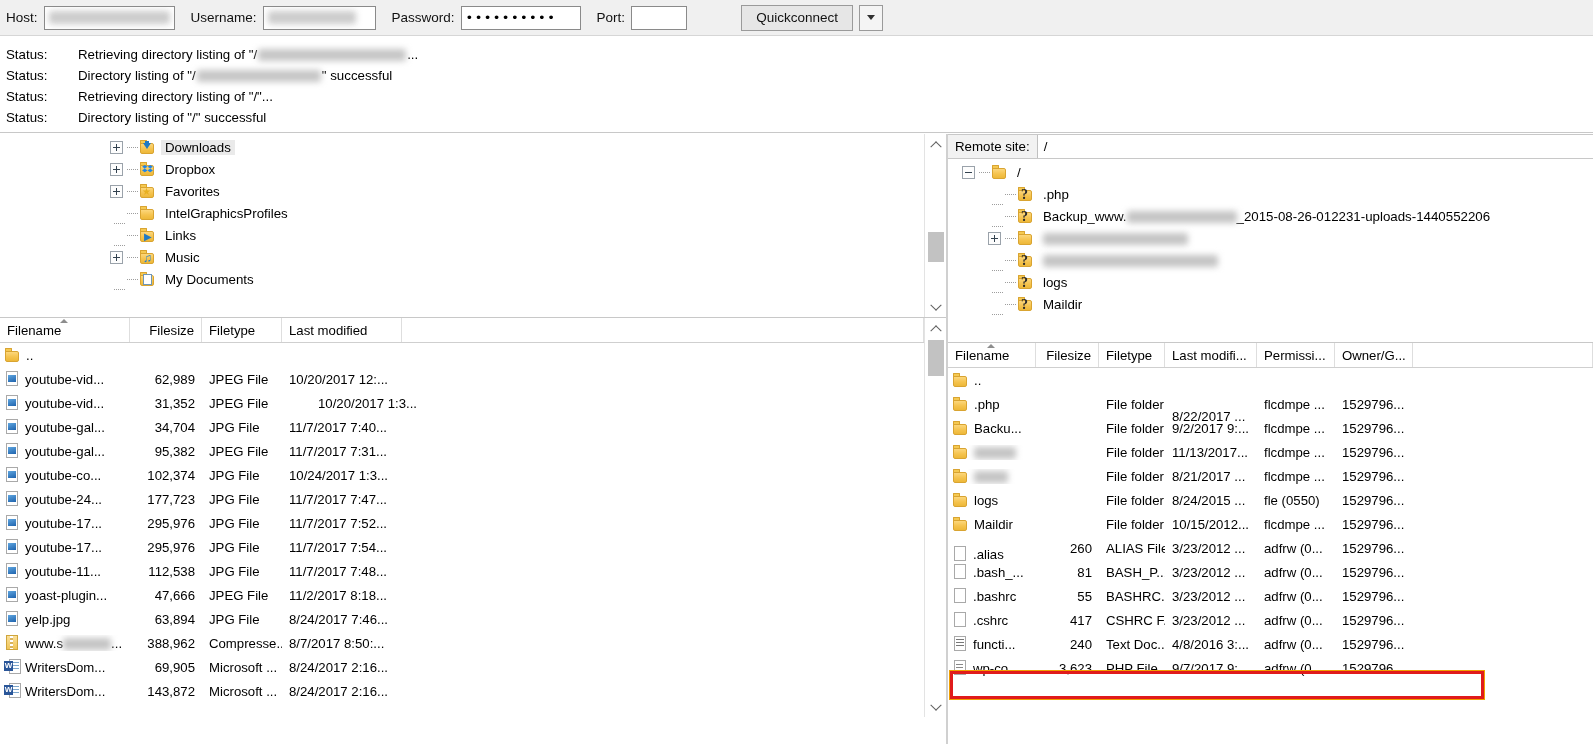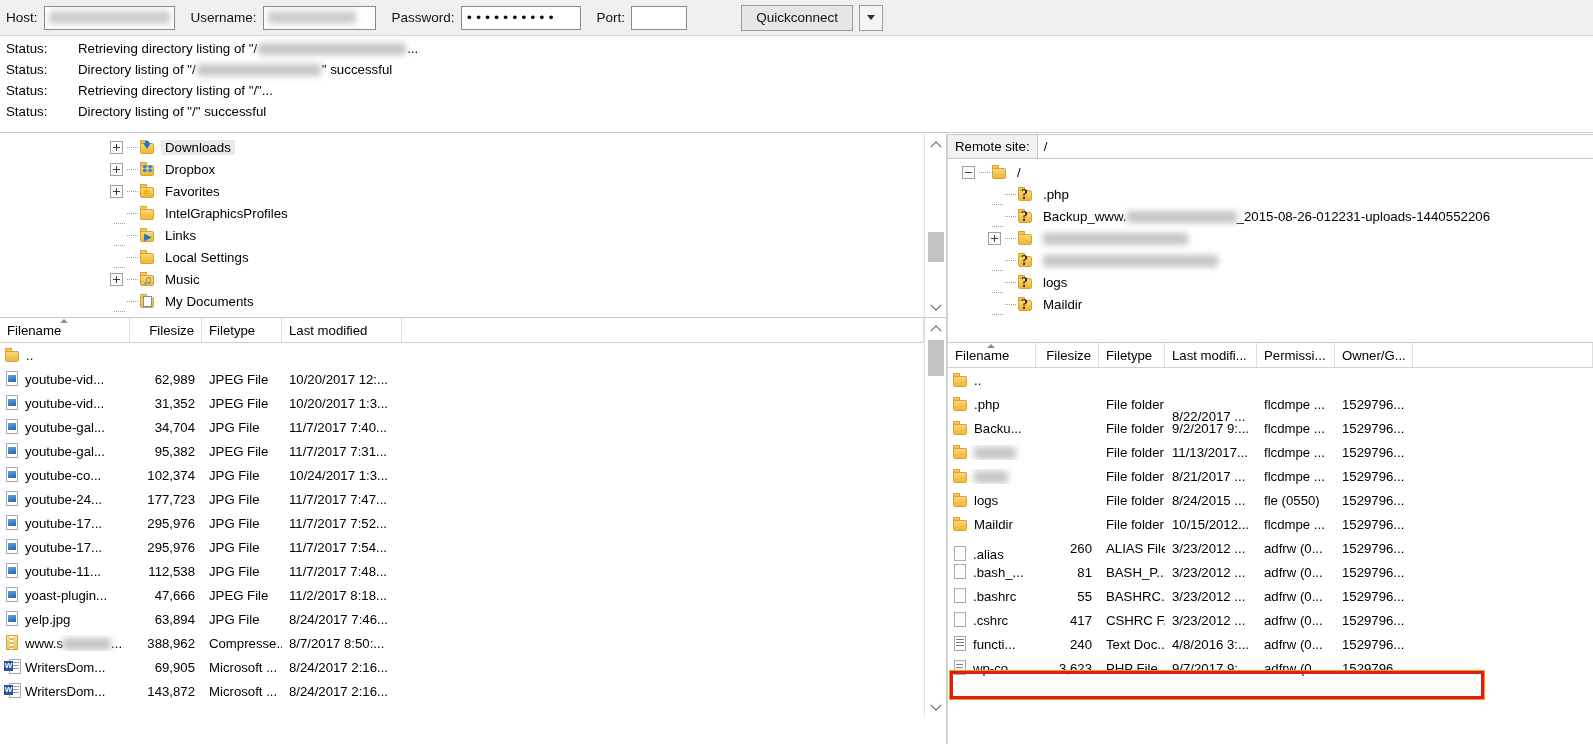--- a/index.html
+++ b/index.html
@@ -73,21 +73,21 @@
   }
 
   
   .statuslog {
     position: absolute; left: 0; top: 37px; width: 1593px; height: 96px;
     background: #ffffff;
     border-bottom: 1px solid #c8c8c8;
     padding: 4px 0 0 6px;
     overflow: hidden;
   }
-  .strow { display: flex; height: 21px; align-items: flex-start; font-size: 13.3px; }
+  .strow { display: flex; height: 21px; align-items: flex-end; font-size: 13.3px; }
   .stkey { width: 72px; flex: 0 0 72px; color: #000; }
   .stmsg { display: flex; align-items: center; white-space: nowrap; color: #000; }
   .inline-blur {
     display: inline-block;
     height: 12px; vertical-align: middle;
     background: #c6c6c6; filter: blur(3px);
     border-radius: 2px; margin: 0 1px;
   }
 
   
@@ -382,32 +382,20 @@
             <span class="dotlead"></span>
             <span class="ficon">
               <span class="ftab"></span>
               <span class="fbody"></span>
               <span class="linkarrow">▶</span>
             </span>
             <span class="treelabel">Links</span>
           </div>
           <div class="trow">
             <span class="tind" style="width: 110px;"></span>
-            <span class="expander-spacer" style="position: relative;">
-              <span style="position:absolute;left:4px;top:10px;width:11px;border-top:1px dotted #9d9d9d"></span>
-            </span>
-            <span class="dotlead"></span>
-            <span class="ficon">
-              <span class="ftab"></span>
-              <span class="fbody"></span>
-            </span>
-            <span class="treelabel">Local Settings</span>
-          </div>
-          <div class="trow">
-            <span class="tind" style="width: 110px;"></span>
             <span class="expander plus"></span>
             <span class="dotlead"></span>
             <span class="ficon">
               <span class="ftab"></span>
               <span class="fbody"></span>
               <span class="musicnote">♫</span>
             </span>
             <span class="treelabel">Music</span>
           </div>
           <div class="trow">
@@ -484,21 +472,21 @@
           <div class="lrow">
             <div class="lcell name" style="width: 130px;">
               <span class="docicon">
                 <span class="page"></span>
                 <span style="position:absolute;left:4px;top:4px;width:8px;height:7px;background:linear-gradient(160deg,#5fa6e0,#1f63ad)"></span>
               </span>
               <span>youtube-vid...</span>
             </div>
             <div class="lcell num" style="width: 72px;">31,352</div>
             <div class="lcell" style="width: 80px;">JPEG File</div>
-            <div class="lcell" style="width: 120px;">10/20/2017 1:3...</div>
+            <div class="lcell" style="width: 120px; margin-left: 29px;">10/20/2017 1:3...</div>
             <div class="lcell" style="width: 510px; flex: 1 1 0%;"></div>
           </div>
           <div class="lrow">
             <div class="lcell name" style="width: 130px;">
               <span class="docicon">
                 <span class="page"></span>
                 <span style="position:absolute;left:4px;top:4px;width:8px;height:7px;background:linear-gradient(160deg,#5fa6e0,#1f63ad)"></span>
               </span>
               <span>youtube-gal...</span>
             </div>

